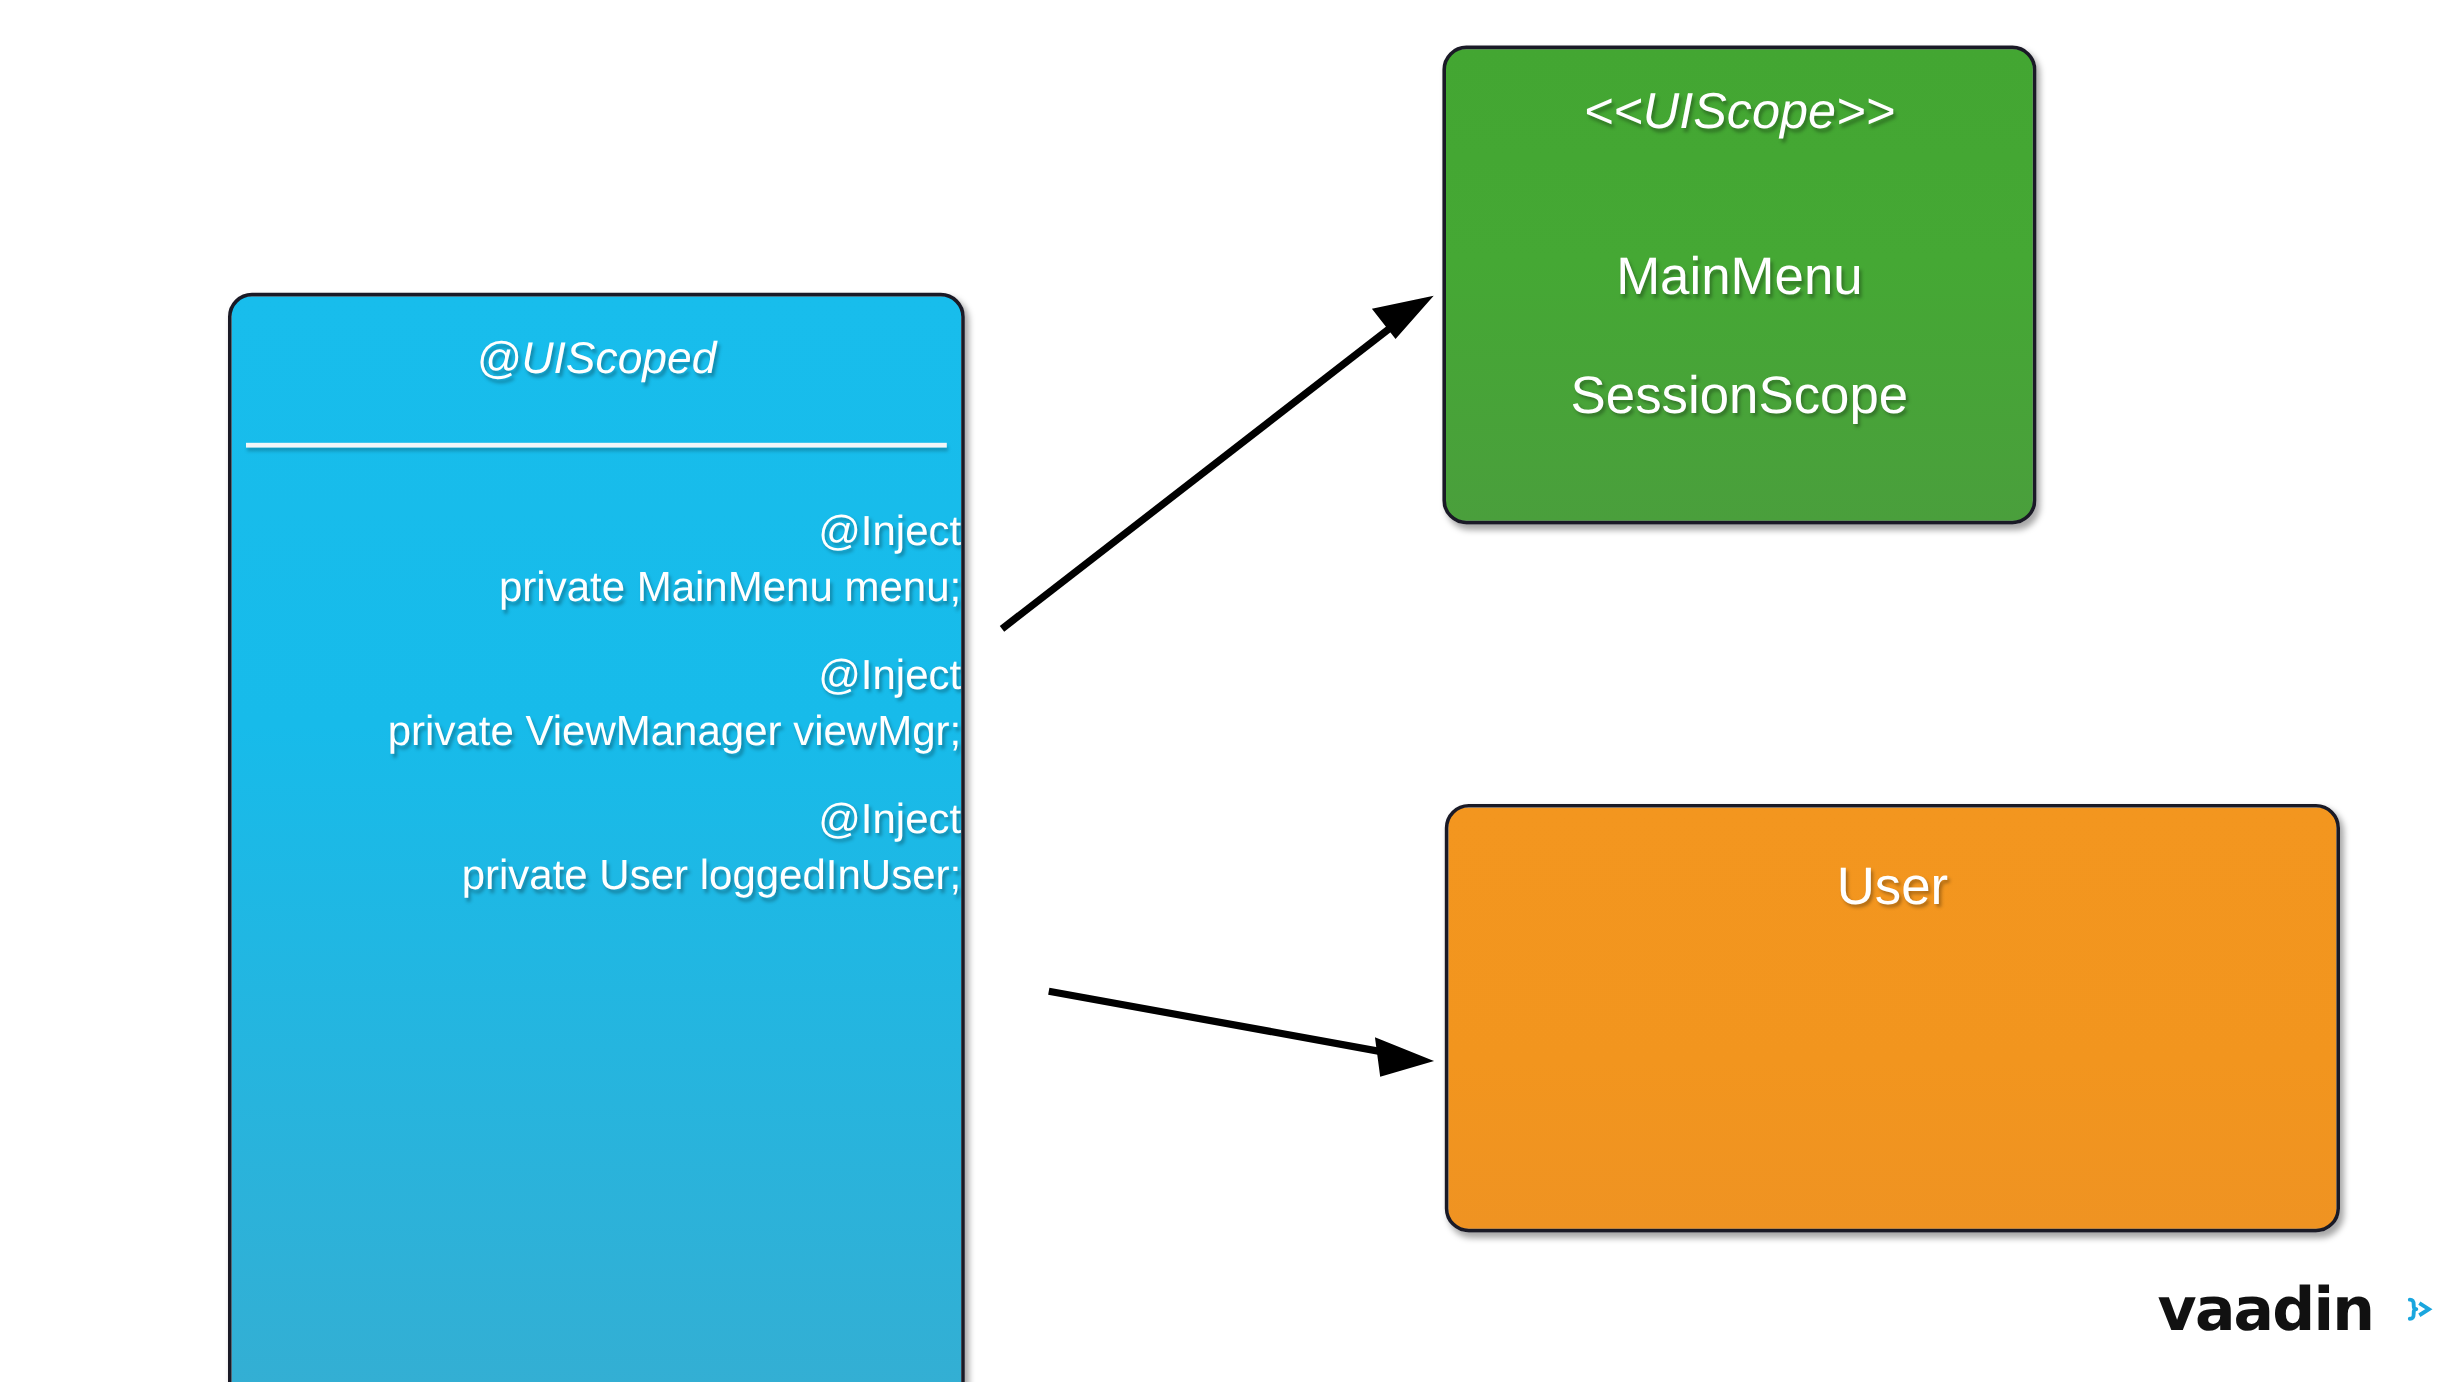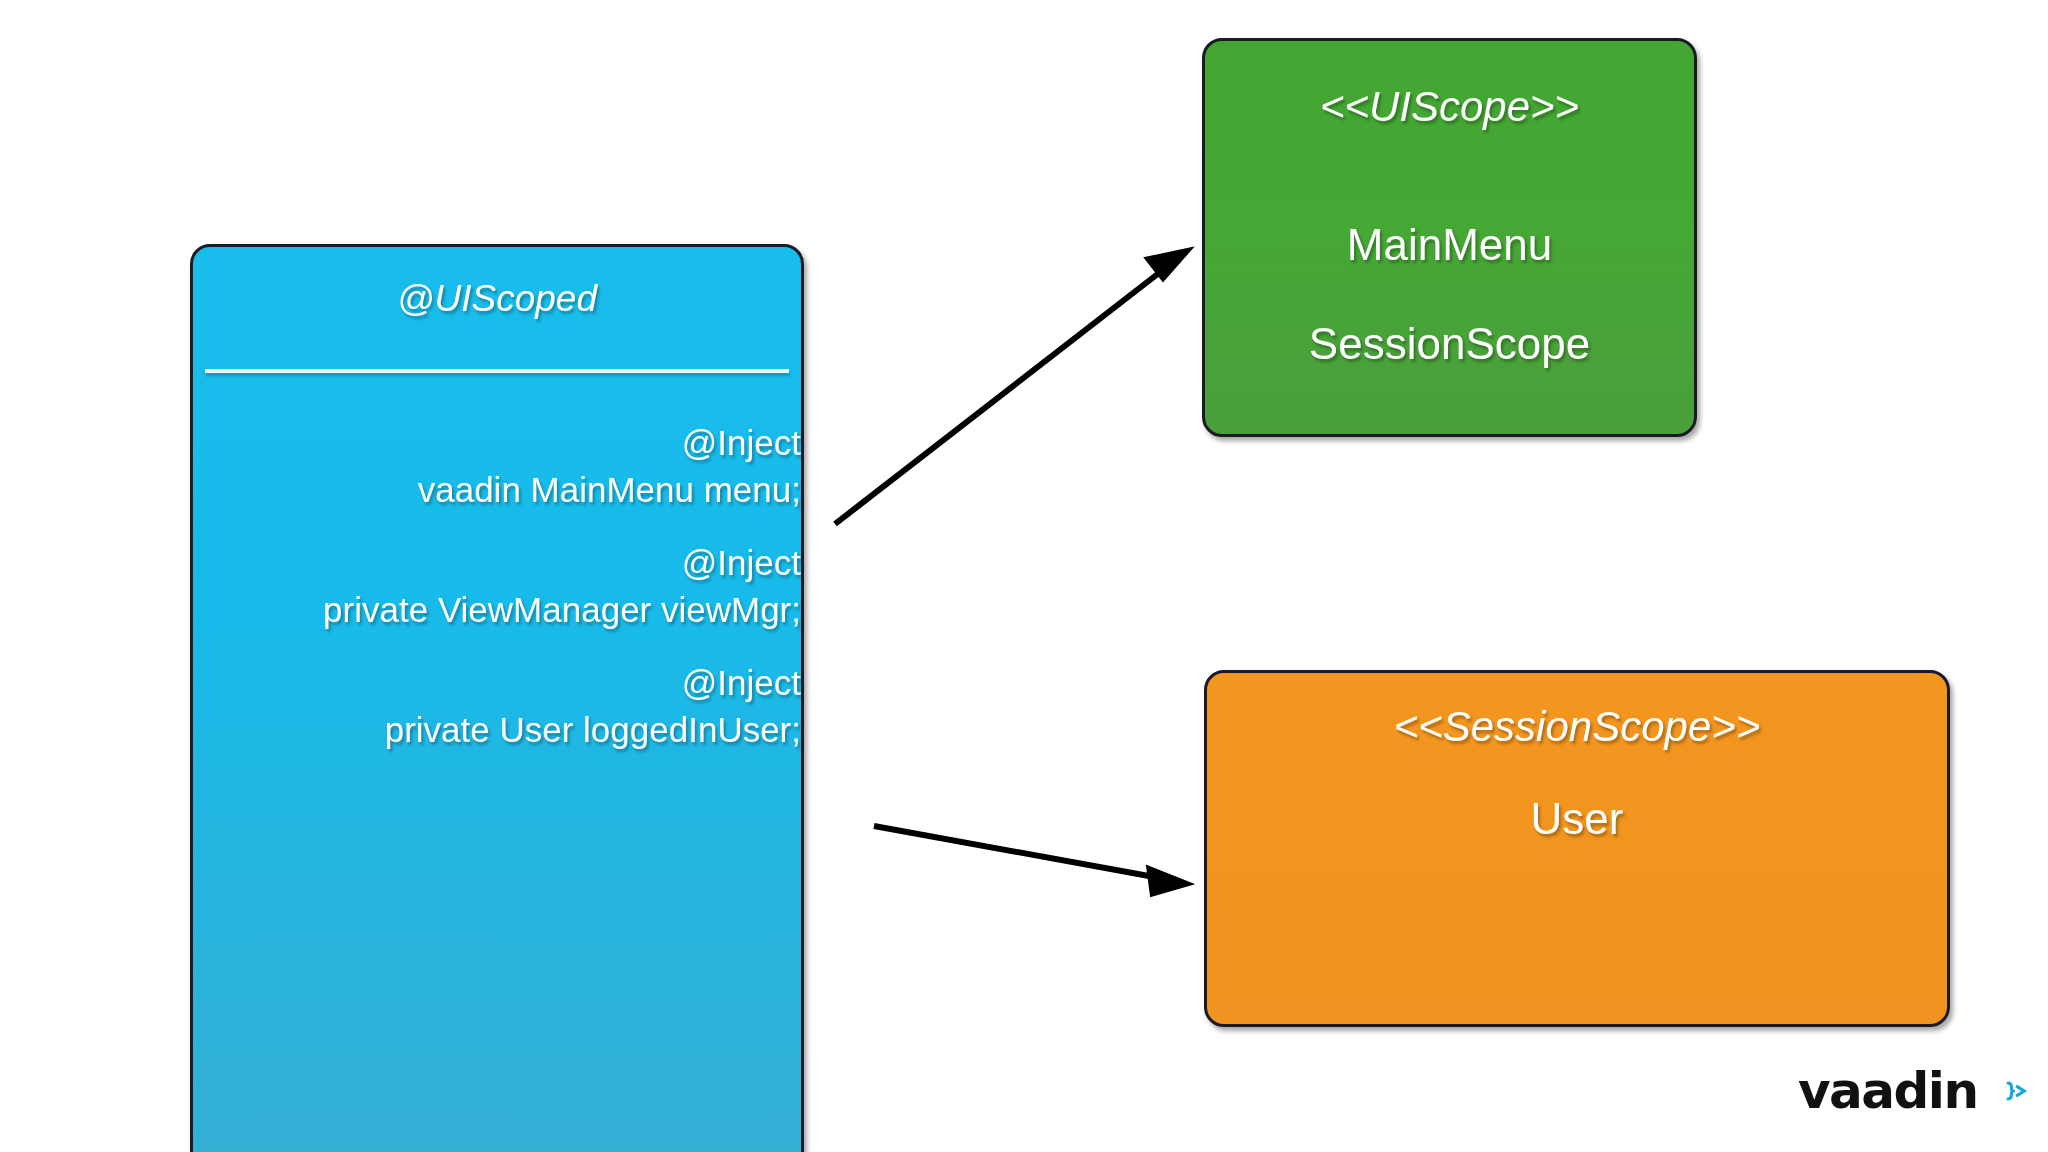--- a/index.html
+++ b/index.html
@@ -83,21 +83,21 @@
 
   
   #box-uiscope {
     left: 1202px;
     top: 38px;
     width: 495px;
     height: 399px;
     background: linear-gradient(to bottom, #43a632 0%, #45a834 45%, #4a9f3c 100%);
   }
   #box-uiscope .header {
-    padding-top: 40px;
+    padding-top: 26px;
   }
   #box-uiscope .box-stereotype {
     font-size: 42px;
     line-height: 52px;
   }
   #box-uiscope .body {
     padding-top: 44px;
   }
   #box-uiscope .box-line {
     font-size: 44px;
@@ -167,44 +167,41 @@
 
 <div id="canvas">
 
   <div class="class-box" id="box-appui">
     <div class="header">
       <div class="box-stereotype">@UIScoped</div>
     </div>
     <div class="divider"></div>
     <div class="members">
       <div class="member-line">@Inject</div>
-      <div class="member-line">vaadin MainMenu menu;</div>
+      <div class="member-line">private MainMenu menu;</div>
       <div class="member-gap"></div>
       <div class="member-line">@Inject</div>
       <div class="member-line">private ViewManager viewMgr;</div>
       <div class="member-gap"></div>
       <div class="member-line">@Inject</div>
       <div class="member-line">private User loggedInUser;</div>
     </div>
   </div>
 
   <div class="class-box" id="box-uiscope">
     <div class="header">
       <div class="box-stereotype">&lt;&lt;UIScope&gt;&gt;</div>
     </div>
     <div class="body">
       <div class="box-line">MainMenu</div>
       <div class="box-line">SessionScope</div>
     </div>
   </div>
 
   <div class="class-box" id="box-sessionscope">
-    <div class="header">
-      <div class="box-stereotype">&lt;&lt;SessionScope&gt;&gt;</div>
-    </div>
     <div class="body">
       <div class="box-line">User</div>
     </div>
   </div>
 
   <svg id="arrows" viewBox="0 0 2048 1152" xmlns="http://www.w3.org/2000/svg">
 
     <g>
       <line x1="835" y1="524" x2="1168" y2="266" stroke="#000000" stroke-width="6" stroke-linecap="butt"></line>
       <polygon points="1192,248 1145,258 1163,281" fill="#000000" stroke="#000000" stroke-width="2"></polygon>

